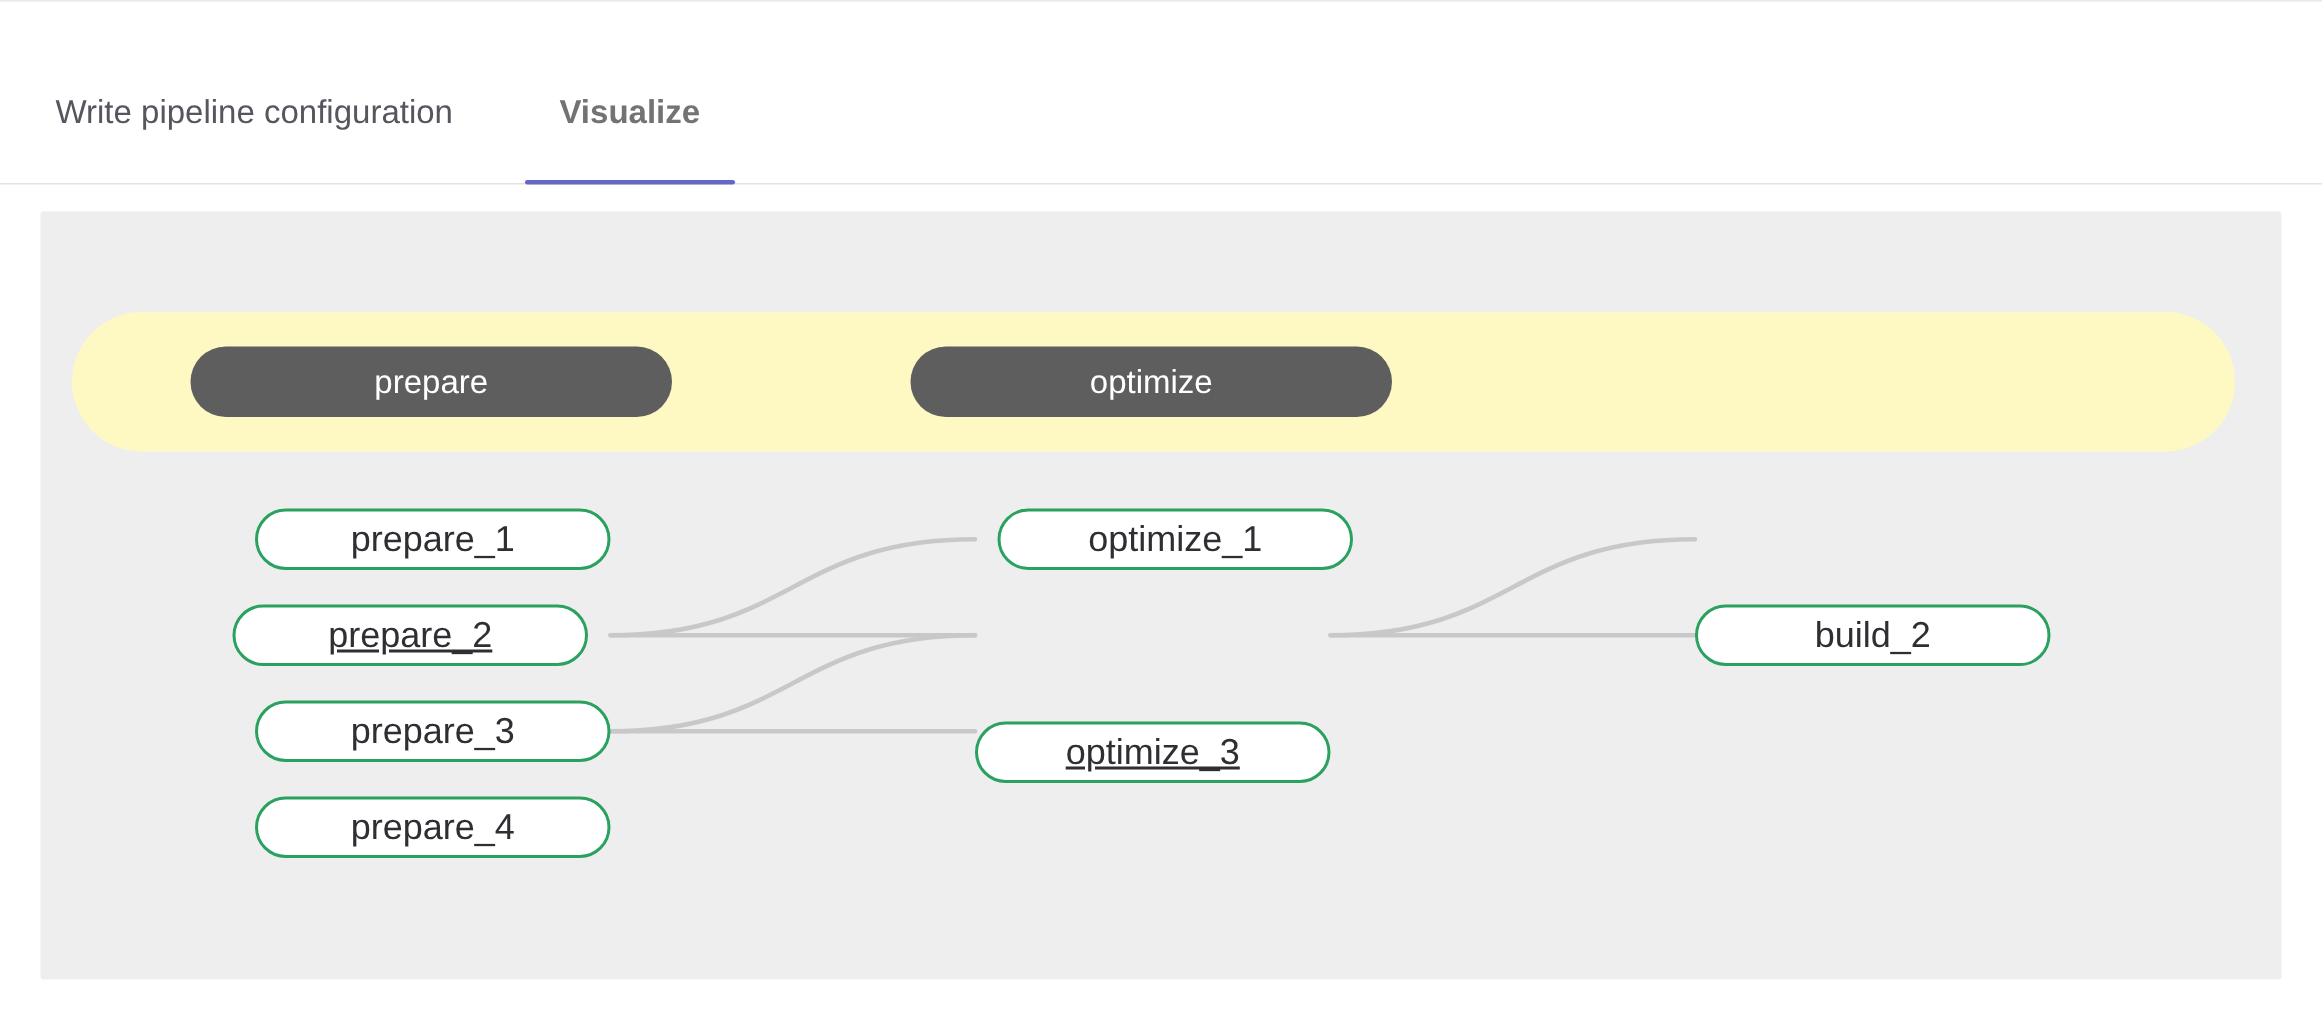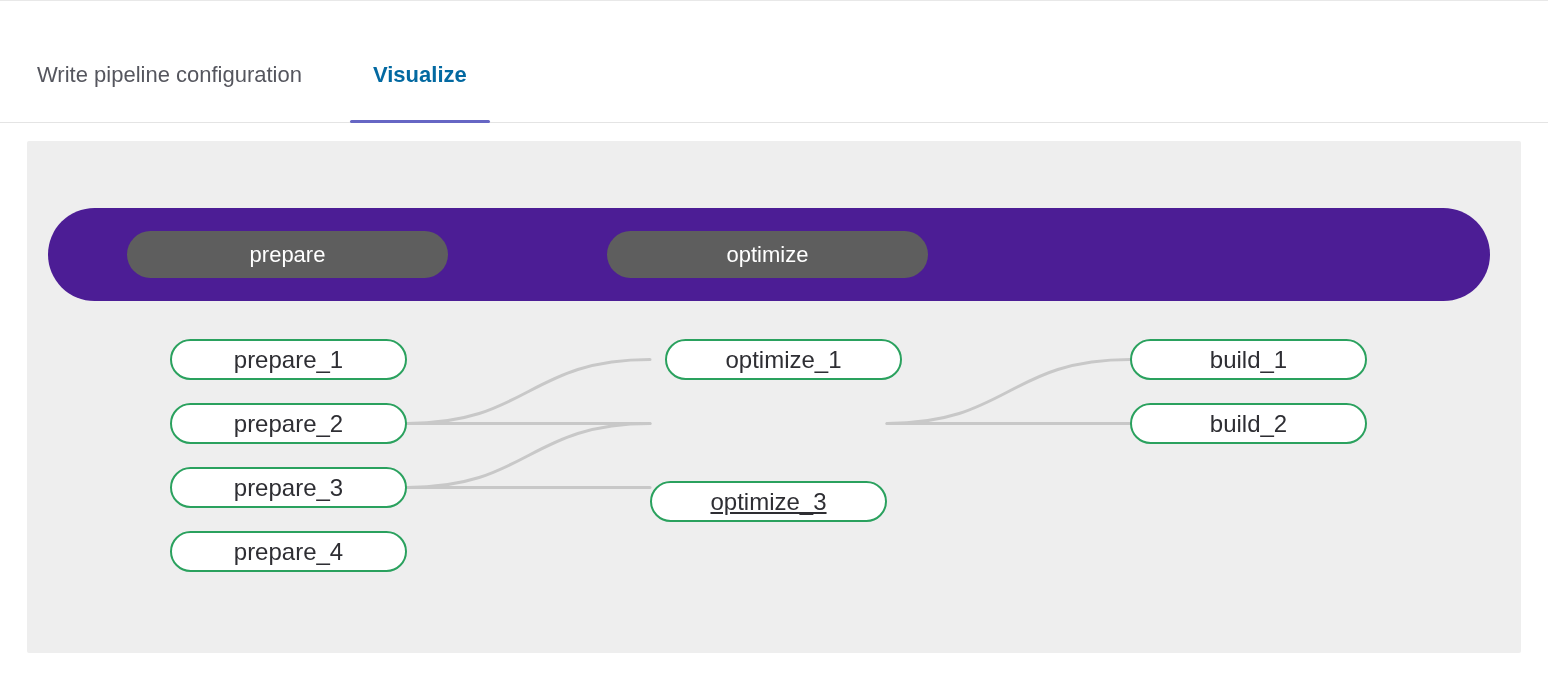--- a/index.html
+++ b/index.html
@@ -24,21 +24,21 @@
     align-items: center;
     padding: 40px 23px 14px;
     font-size: 22px;
     color: #55565e;
     position: relative;
     cursor: pointer;
     white-space: nowrap;
   }
   .tab + .tab { margin-left: 25px; }
   .tab.active {
-    color: #0369a1;
+    color: #737373;
     font-weight: 700;
   }
   .tab.active::after {
     content: "";
     position: absolute;
     left: 0; right: 0; bottom: -1px;
     height: 3px;
     background: var(--accent, #6666c4);
     border-radius: 2px;
   }
@@ -49,21 +49,21 @@
     margin: 18px 27px 0;
     height: 512px;
     background: var(--panel-bg, #eeeeee);
     border-radius: 2px;
   }
 
   .stage-band {
     position: absolute;
     left: 21px; top: 67px;
     width: 1442px; height: 93px;
-    background: #4c1d95;
+    background: #fef9c3;
     border-radius: 47px;
   }
   .stage-pill {
     position: absolute;
     top: 23px;
     width: 321px; height: 47px;
     border-radius: 24px;
     background: var(--stage-bg, #5e5e5e);
     color: #ffffff;
     font-size: 22px;
@@ -116,20 +116,19 @@
     </div>
   <svg class="edges" id="edges" viewBox="0 0 1494 512">
       <path d="M380 282.5 C 501.5 282.5, 501.5 218.5, 623 218.5"></path>
       <path d="M380 282.5 L623 282.5"></path>
       <path d="M380 346.5 C 501.5 346.5, 501.5 282.5, 623 282.5"></path>
       <path d="M380 346.5 L623 346.5"></path>
       <path d="M860 282.5 C 981.5 282.5, 981.5 218.5, 1103 218.5"></path>
       <path d="M860 282.5 L1103 282.5"></path>
     </svg>
 <div class="job" style="left: 143px; top: 198px;">prepare_1</div>
-    <div class="job" style="left: 143px; top: 262px;">prepare_2</div>
+    <div class="job" style="left: 128px; top: 262px; text-decoration: underline;">prepare_2</div>
     <div class="job" style="left: 143px; top: 326px;">prepare_3</div>
     <div class="job" style="left: 143px; top: 390px;">prepare_4</div>
     <div class="job" style="left: 638px; top: 198px;">optimize_1</div>
     <div class="job" style="left: 623px; top: 340px; text-decoration: underline;">optimize_3</div>
-    <div class="job" style="left: 1103px; top: 198px;">build_1</div>
     <div class="job" style="left: 1103px; top: 262px;">build_2</div>
   </div>
 
 </body></html>

